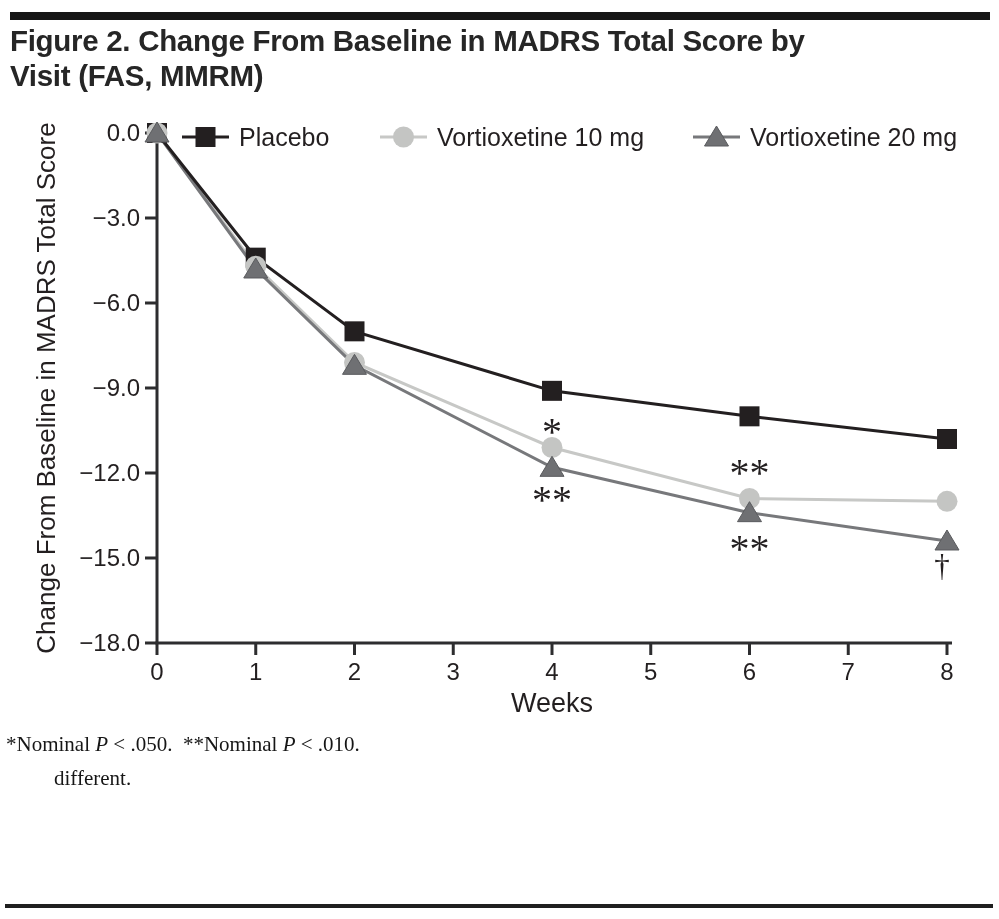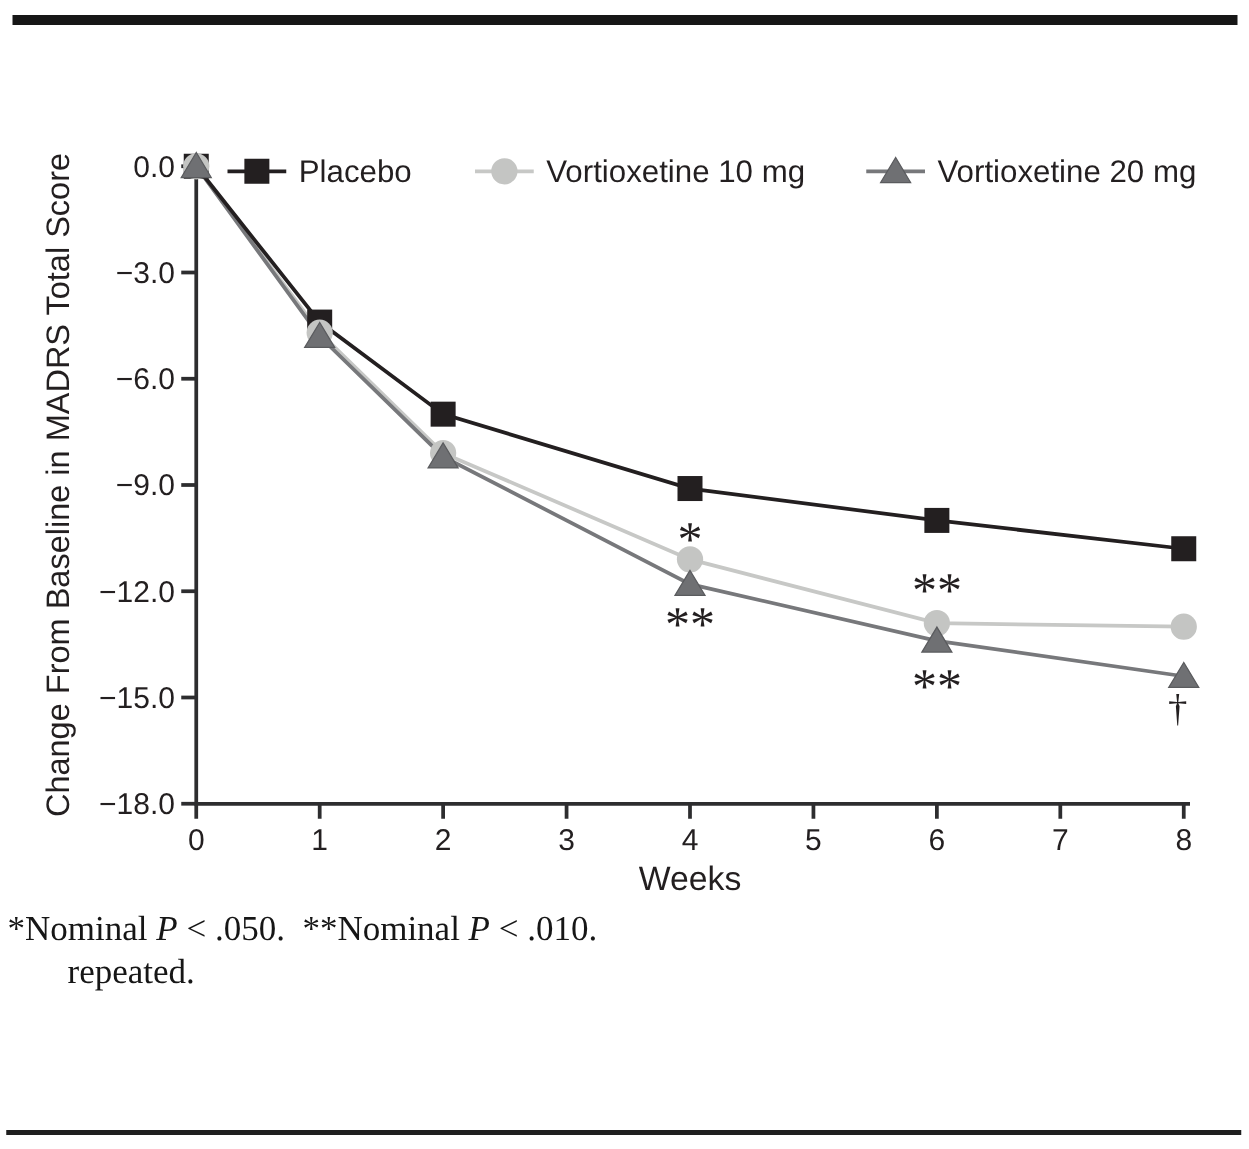--- a/index.html
+++ b/index.html
@@ -6,31 +6,35 @@
   .page{position:relative;width:999px;height:919px;background:#ffffff;overflow:hidden;
         font-family:"Liberation Sans",sans-serif;color:#231f20;}
   .top-bar{position:absolute;left:10px;top:12px;width:980px;height:8px;background:#161616;}
   .title{position:absolute;left:10px;top:23px;margin:0;font-weight:bold;
          font-size:29.5px;line-height:35px;letter-spacing:-0.3px;color:#262626;}
   .title .tl{display:block;white-space:nowrap;}
   #chart{position:absolute;left:0;top:0;}
   #chart text{font-family:"Liberation Sans",sans-serif;fill:#231f20;}
   #chart text.serif{font-family:"Liberation Serif",serif;}
   .footnotes{position:absolute;left:6px;top:727px;width:990px;
-             font-family:"Liberation Serif",serif;font-size:28px;line-height:34px;color:#161616;}
+             font-family:"Liberation Serif",serif;font-size:21px;line-height:34px;color:#161616;}
   .fline{white-space:pre;}
   .fline.indent{padding-left:48px;}
   .fline .it{font-style:italic;}
   .bottom-bar{position:absolute;left:5px;top:904px;width:988px;height:4px;background:#1f1f1f;}
 </style>
 </head>
 <body>
 
 <div class="page">
   <div class="top-bar"></div>
+  <h1 class="title">
+    <span class="tl">Figure 2. Change From Baseline in MADRS Total Score by</span>
+    <span class="tl">Visit (FAS, MMRM)</span>
+  </h1>
   <svg id="chart" width="999" height="919" viewBox="0 0 999 919">
       <g stroke="#2d2d2f" stroke-width="3">
         <line x1="157" y1="130" x2="157" y2="643"></line>
         <line x1="155.5" y1="643" x2="952" y2="643"></line>
         <line x1="145" y1="133" x2="157" y2="133"></line>
         <line x1="145" y1="217.999" x2="157" y2="217.999"></line>
         <line x1="145" y1="302.998" x2="157" y2="302.998"></line>
         <line x1="145" y1="387.99699999999996" x2="157" y2="387.99699999999996"></line>
         <line x1="145" y1="472.996" x2="157" y2="472.996"></line>
         <line x1="145" y1="557.995" x2="157" y2="557.995"></line>
@@ -110,16 +114,16 @@
         <polygon points="947,529.9952000000001 935,549.9952000000001 959,549.9952000000001" fill="#6f7073" stroke="#5a5b5e" stroke-width="1"></polygon>
       </g>
       <text x="552" y="444.8299" text-anchor="middle" font-size="40" class="serif">*</text>
       <text x="552" y="512.8290999999999" text-anchor="middle" font-size="40" class="serif">**</text>
       <text x="749.5" y="485.91274999999996" text-anchor="middle" font-size="40" class="serif">**</text>
       <text x="749.5" y="562.41185" text-anchor="middle" font-size="40" class="serif">**</text>
       <text x="942.0625" y="576.4948999999999" text-anchor="middle" font-size="31" class="serif">†</text>
     </svg>
   <div class="footnotes" id="footnotes">
       <div class="fline"><span>*Nominal </span><span class="it">P</span><span> &lt; .050.  **Nominal </span><span class="it">P</span><span> &lt; .010.</span></div>
-      <div class="fline indent"><span>repeated.</span></div>
+      <div class="fline indent"><span>different.</span></div>
     </div>
   <div class="bottom-bar"></div>
 </div>
 
 </body></html>

